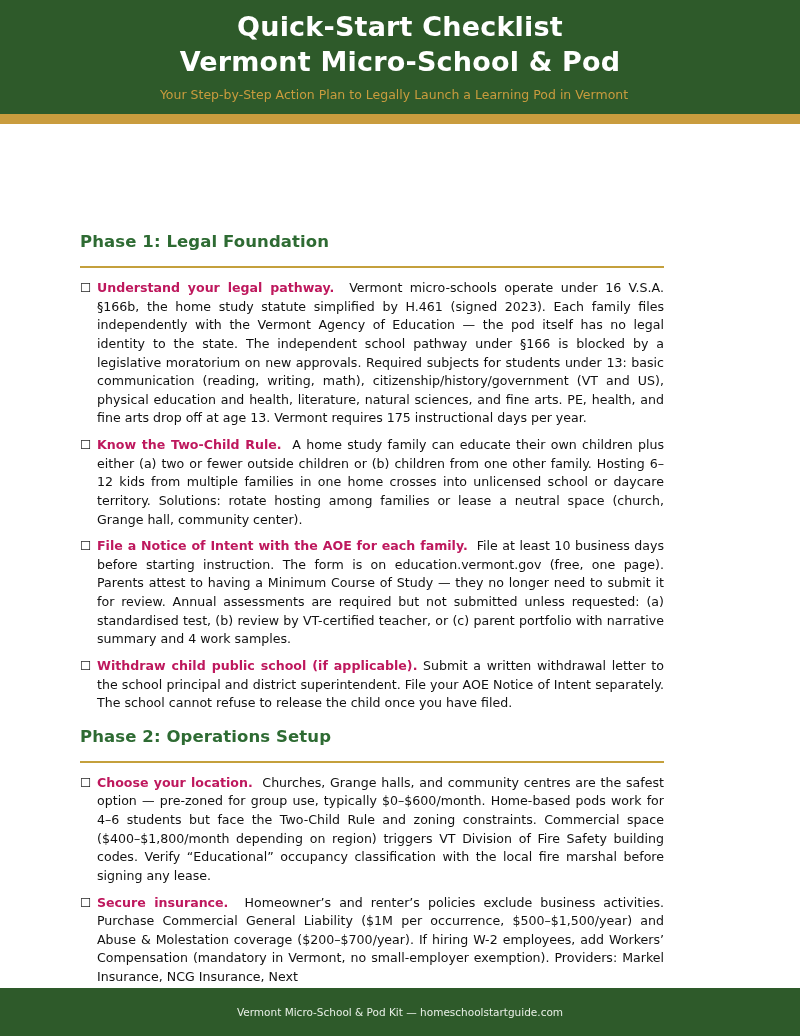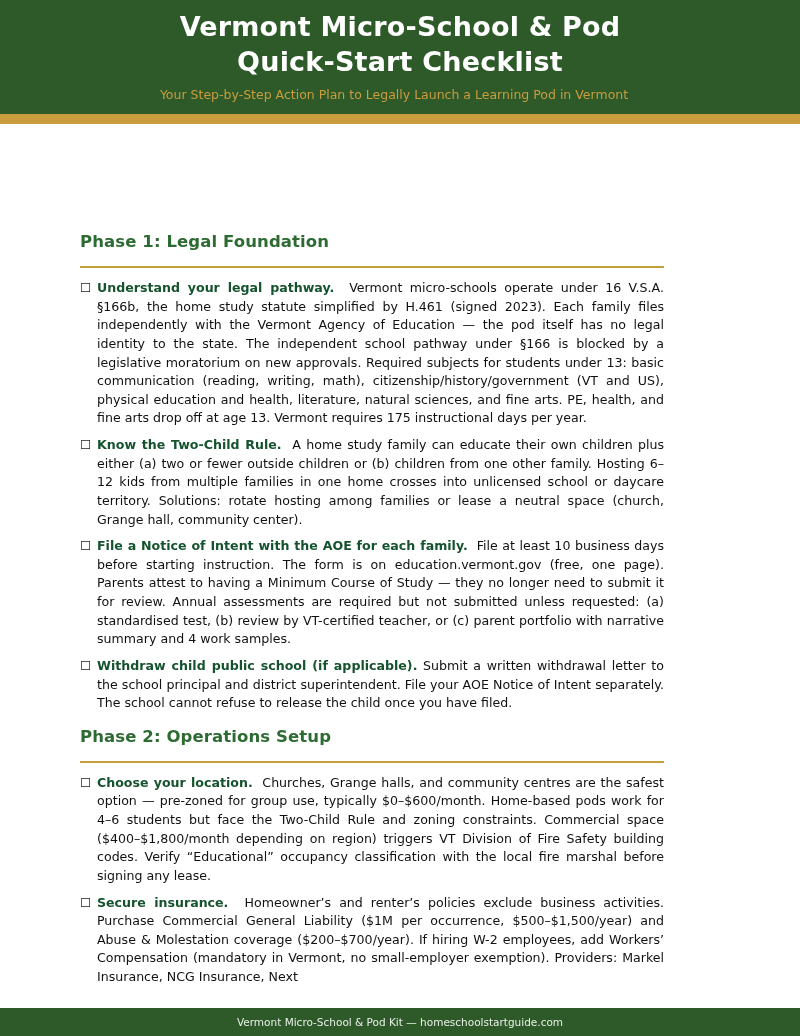--- a/index.html
+++ b/index.html
@@ -98,53 +98,53 @@
     flex: 1 1 auto;
     font-size: 12.6px;
     line-height: 1.48;
     color: #111111;
     text-align: justify;
     text-justify: inter-word;
     hyphens: none;
   }
   .check-text b {
     font-weight: bold;
-    color: #14532d;
+    color: #be185d;
   }
   .phase-block {
     margin-bottom: 14px;
   }
   .phase-block.second .phase-heading {
     margin-top: 6px;
   }
 
   
   .footer-band {
     position: absolute;
     left: 0;
     bottom: 0;
     width: 800px;
-    height: 28px;
+    height: 48px;
     background: #2e5a2a;
     display: flex;
     align-items: center;
     justify-content: center;
   }
   .footer-text {
     color: #e8efe6;
     font-size: 10.5px;
   }
 </style>
 </head>
 <body>
 
 <div class="header-band">
   <div class="doc-title">
+    <span class="line">Quick-Start Checklist</span>
     <span class="line">Vermont Micro-School &amp; Pod</span>
-    <span class="line">Quick-Start Checklist</span>
   </div>
   <div class="doc-subtitle">Your Step-by-Step Action Plan to Legally Launch a Learning Pod in Vermont</div>
 </div>
 <div class="gold-bar"></div>
 
 <div class="page-body">
   <div class="top-gap"></div>
 
   <section class="phase-block">
     <h2 class="phase-heading">Phase 1: Legal Foundation</h2>

